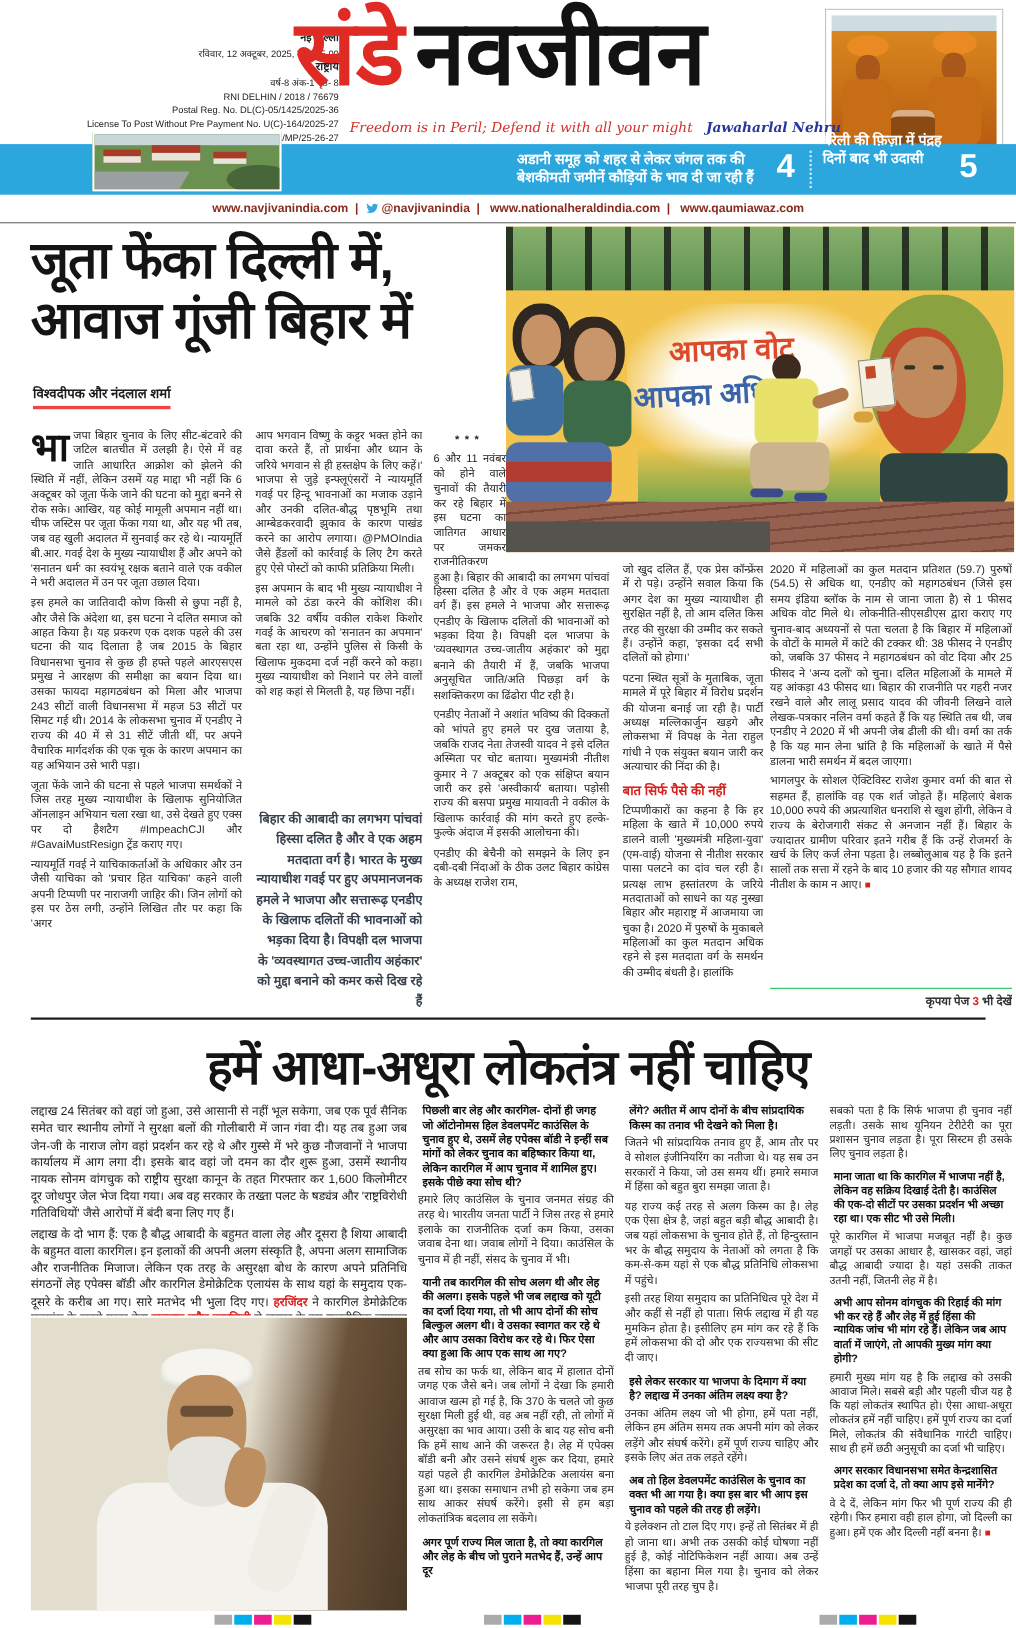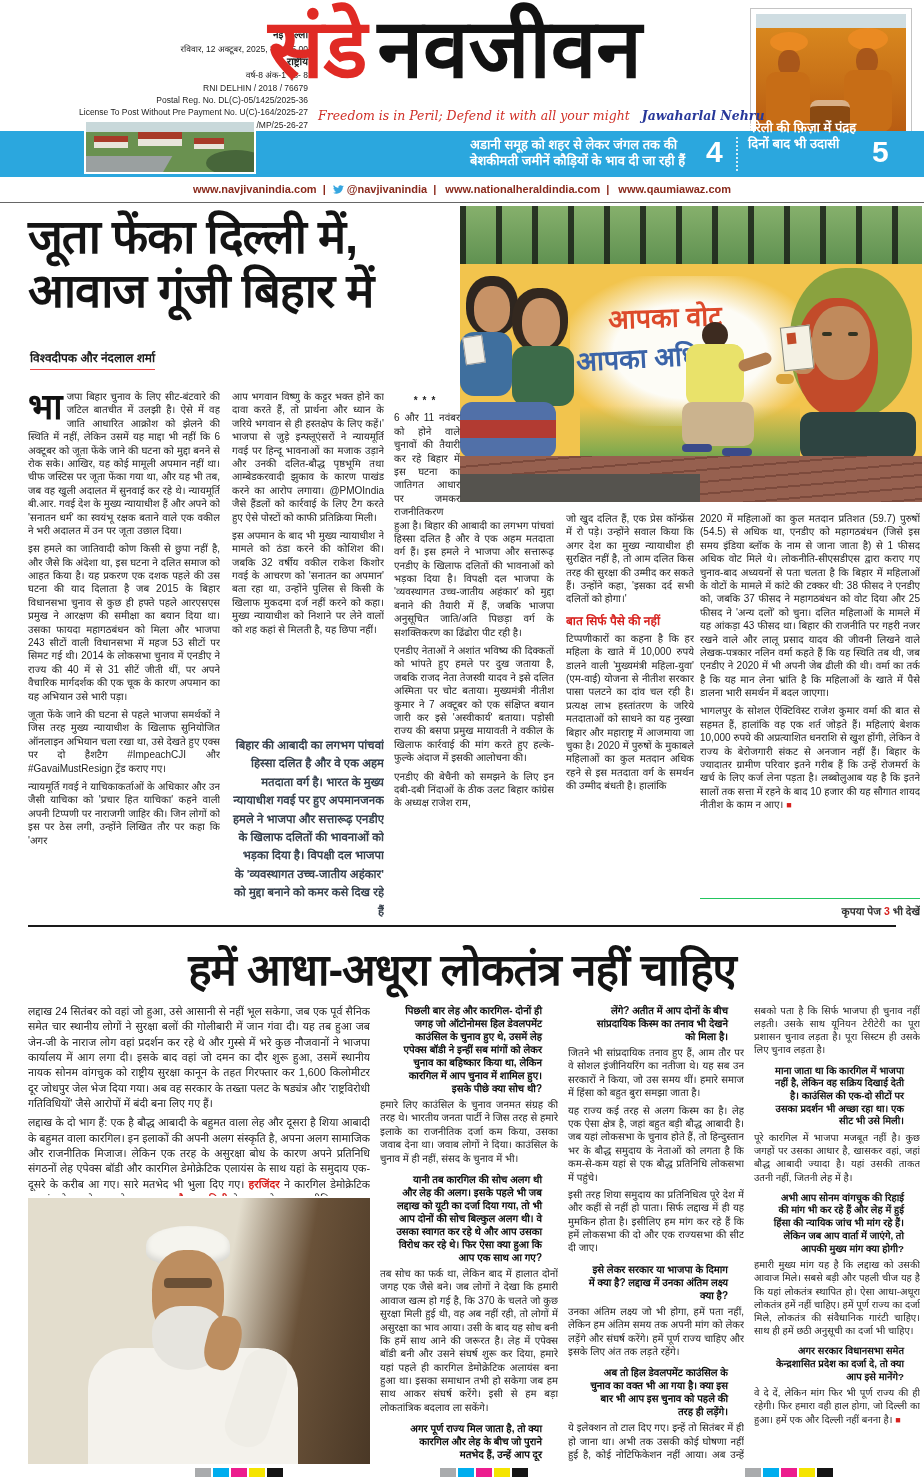--- a/index.html
+++ b/index.html
@@ -26,21 +26,21 @@
   .teaser-text { color:#fff; font-weight:bold; font-size:13px; line-height:1.25; z-index:4; }
   .teaser-num { color:#fff; font-weight:800; font-size:30px; z-index:4; }
   .teaser-div { border-left:2px dotted rgba(255,255,255,.8); height:34px; z-index:4; }
 
   .urlbar { left:0; top:183px; width:924px; text-align:center; font-size:11px; font-weight:bold; color:#8a2a1c; }
   .urlbar .sep { color:#8a2a1c; margin:0 6px; }
   .rule-top { left:0; top:202px; width:924px; height:1px; background:#666; }
 
   
   .headline1 { left:28px; top:210px; width:440px; font-size:47px; line-height:1.14; font-weight:800; color:#141414; letter-spacing:-1px; }
-  .byline { left:30px; top:349px; font-size:12px; font-weight:bold; border-bottom:1px solid #ef4444; padding-bottom:3px; }
+  .byline { left:30px; top:349px; font-size:12px; font-weight:bold; border-bottom:3px solid #ef4444; padding-bottom:3px; }
   .col { position:absolute; overflow:hidden; font-size:10px; line-height:1.34; text-align:justify; color:#232323; }
   .col p { margin-bottom:5px; }
   .dropcap { float:left; font-size:36px; line-height:0.85; font-weight:800; margin:2px 4px 0 0; color:#111; }
   .pullquote { font-size:11.5px; line-height:1.6; font-weight:bold; color:#39434f; text-align:left; }
   .sep3 { text-align:center; letter-spacing:5px; font-weight:bold; margin:4px 0; }
   .subhead-red { color:#d7211e; font-size:12px; font-weight:800; margin:7px 0 3px; text-align:left; }
   .flexcol { display:flex; flex-direction:column; }
   .continued { margin-top:auto; border-top:1px solid #22c55e; padding-top:5px; text-align:right; font-size:10.5px; font-weight:bold; color:#333; }
   .continued .pg { color:#d7211e; font-weight:800; }
   .endmark { color:#d7211e; font-size:9px; }
@@ -62,21 +62,21 @@
   .shape { position:absolute; }
 
   
   .divider { left:28px; top:925px; width:868px; height:2px; background:#1a1a1a; }
   .headline2 { left:28px; top:938px; width:868px; text-align:center; font-size:44px; font-weight:800; color:#141414; letter-spacing:-1px; }
   .intro2 { left:28px; top:1004px; width:342px; height:192px; overflow:hidden; font-size:10.8px; line-height:1.42; text-align:justify; }
   .intro2 p { margin-bottom:4px; }
   .red-name { color:#d7211e; font-weight:bold; }
   .photo2 { left:28px; top:1198px; width:342px; height:266px; overflow:hidden;
     background:linear-gradient(100deg,#e3ddcd 0 55%, #6a5239 75%, #4a3826); }
-  .qa .q { font-weight:bold; color:#111; margin:8px 16px 3px; text-align:right; line-height:1.3; }
+  .qa .q { font-weight:bold; color:#111; margin:8px 4px 3px; text-align:left; line-height:1.3; }
   .qa .a { margin-bottom:4px; }
 
   
   .bars { left:0; top:1468px; width:924px; height:10px; }
   .bar { position:absolute; top:0; width:16px; height:9px; }
   .b-gray{background:#a9abad}.b-cyan{background:#00adee}.b-mag{background:#ec1d8e}.b-yel{background:#f5e400}.b-blk{background:#151515}
 </style>
 </head>
 <body>
 
@@ -207,20 +207,21 @@
   <div class="col" style="left:394px;top:390px;width:160px;height:530px;">
     <div style="float:right;width:94px;height:116px;"></div>
     <div class="sep3">***</div>
     <p>6 और 11 नवंबर को होने वाले चुनावों की तैयारी कर रहे बिहार में इस घटना का जातिगत आधार पर जमकर राजनीतिकरण हुआ है। बिहार की आबादी का लगभग पांचवां हिस्सा दलित है और वे एक अहम मतदाता वर्ग हैं। इस हमले ने भाजपा और सत्तारूढ़ एनडीए के खिलाफ दलितों की भावनाओं को भड़का दिया है। विपक्षी दल भाजपा के 'व्यवस्थागत उच्च-जातीय अहंकार' को मुद्दा बनाने की तैयारी में हैं, जबकि भाजपा अनुसूचित जाति/अति पिछड़ा वर्ग के सशक्तिकरण का ढिंढोरा पीट रही है।</p>
     <p>एनडीए नेताओं ने अशांत भविष्य की दिक्कतों को भांपते हुए हमले पर दुख जताया है, जबकि राजद नेता तेजस्वी यादव ने इसे दलित अस्मिता पर चोट बताया। मुख्यमंत्री नीतीश कुमार ने 7 अक्टूबर को एक संक्षिप्त बयान जारी कर इसे 'अस्वीकार्य' बताया। पड़ोसी राज्य की बसपा प्रमुख मायावती ने वकील के खिलाफ कार्रवाई की मांग करते हुए हल्के-फुल्के अंदाज में इसकी आलोचना की।</p>
     <p>एनडीए की बेचैनी को समझने के लिए इन दबी-दबी निंदाओं के ठीक उलट बिहार कांग्रेस के अध्यक्ष राजेश राम,</p>
   </div>
 
   <div class="col" style="left:566px;top:512px;width:128px;height:406px;">
     <p>जो खुद दलित हैं, एक प्रेस कॉन्फ्रेंस में रो पड़े। उन्होंने सवाल किया कि अगर देश का मुख्य न्यायाधीश ही सुरक्षित नहीं है, तो आम दलित किस तरह की सुरक्षा की उम्मीद कर सकते हैं। उन्होंने कहा, 'इसका दर्द सभी दलितों को होगा।'</p>
+    <p>पटना स्थित सूत्रों के मुताबिक, जूता मामले में पूरे बिहार में विरोध प्रदर्शन की योजना बनाई जा रही है। पार्टी अध्यक्ष मल्लिकार्जुन खड़गे और लोकसभा में विपक्ष के नेता राहुल गांधी ने एक संयुक्त बयान जारी कर अत्याचार की निंदा की है।</p>
     <div class="subhead-red">बात सिर्फ पैसे की नहीं</div>
     <p>टिप्पणीकारों का कहना है कि हर महिला के खाते में 10,000 रुपये डालने वाली 'मुख्यमंत्री महिला-युवा' (एम-वाई) योजना से नीतीश सरकार पासा पलटने का दांव चल रही है। प्रत्यक्ष लाभ हस्तांतरण के जरिये मतदाताओं को साधने का यह नुस्खा बिहार और महाराष्ट्र में आजमाया जा चुका है। 2020 में पुरुषों के मुकाबले महिलाओं का कुल मतदान अधिक रहने से इस मतदाता वर्ग के समर्थन की उम्मीद बंधती है। हालांकि</p>
   </div>
 
   <div class="col flexcol" style="left:700px;top:512px;width:220px;height:406px;">
     <p>2020 में महिलाओं का कुल मतदान प्रतिशत (59.7) पुरुषों (54.5) से अधिक था, एनडीए को महागठबंधन (जिसे इस समय इंडिया ब्लॉक के नाम से जाना जाता है) से 1 फीसद अधिक वोट मिले थे। लोकनीति-सीएसडीएस द्वारा कराए गए चुनाव-बाद अध्ययनों से पता चलता है कि बिहार में महिलाओं के वोटों के मामले में कांटे की टक्कर थी: 38 फीसद ने एनडीए को, जबकि 37 फीसद ने महागठबंधन को वोट दिया और 25 फीसद ने 'अन्य दलों' को चुना। दलित महिलाओं के मामले में यह आंकड़ा 43 फीसद था। बिहार की राजनीति पर गहरी नजर रखने वाले और लालू प्रसाद यादव की जीवनी लिखने वाले लेखक-पत्रकार नलिन वर्मा कहते हैं कि यह स्थिति तब थी, जब एनडीए ने 2020 में भी अपनी जेब ढीली की थी। वर्मा का तर्क है कि यह मान लेना भ्रांति है कि महिलाओं के खाते में पैसे डालना भारी समर्थन में बदल जाएगा।</p>
     <p><span>भागलपुर के सोशल ऐक्टिविस्ट राजेश कुमार वर्मा की बात से सहमत हैं, हालांकि वह एक शर्त जोड़ते हैं। महिलाएं बेशक 10,000 रुपये की अप्रत्याशित धनराशि से खुश होंगी, लेकिन वे राज्य के बेरोजगारी संकट से अनजान नहीं हैं। बिहार के ज्यादातर ग्रामीण परिवार इतने गरीब हैं कि उन्हें रोजमर्रा के खर्च के लिए कर्ज लेना पड़ता है। लब्बोलुआब यह है कि इतने सालों तक सत्ता में रहने के बाद 10 हजार की यह सौगात शायद नीतीश के काम न आए।</span> <span class="endmark">■</span></p>
     <div class="continued">
       <span>कृपया पेज</span>
       <span class="pg">3</span>

